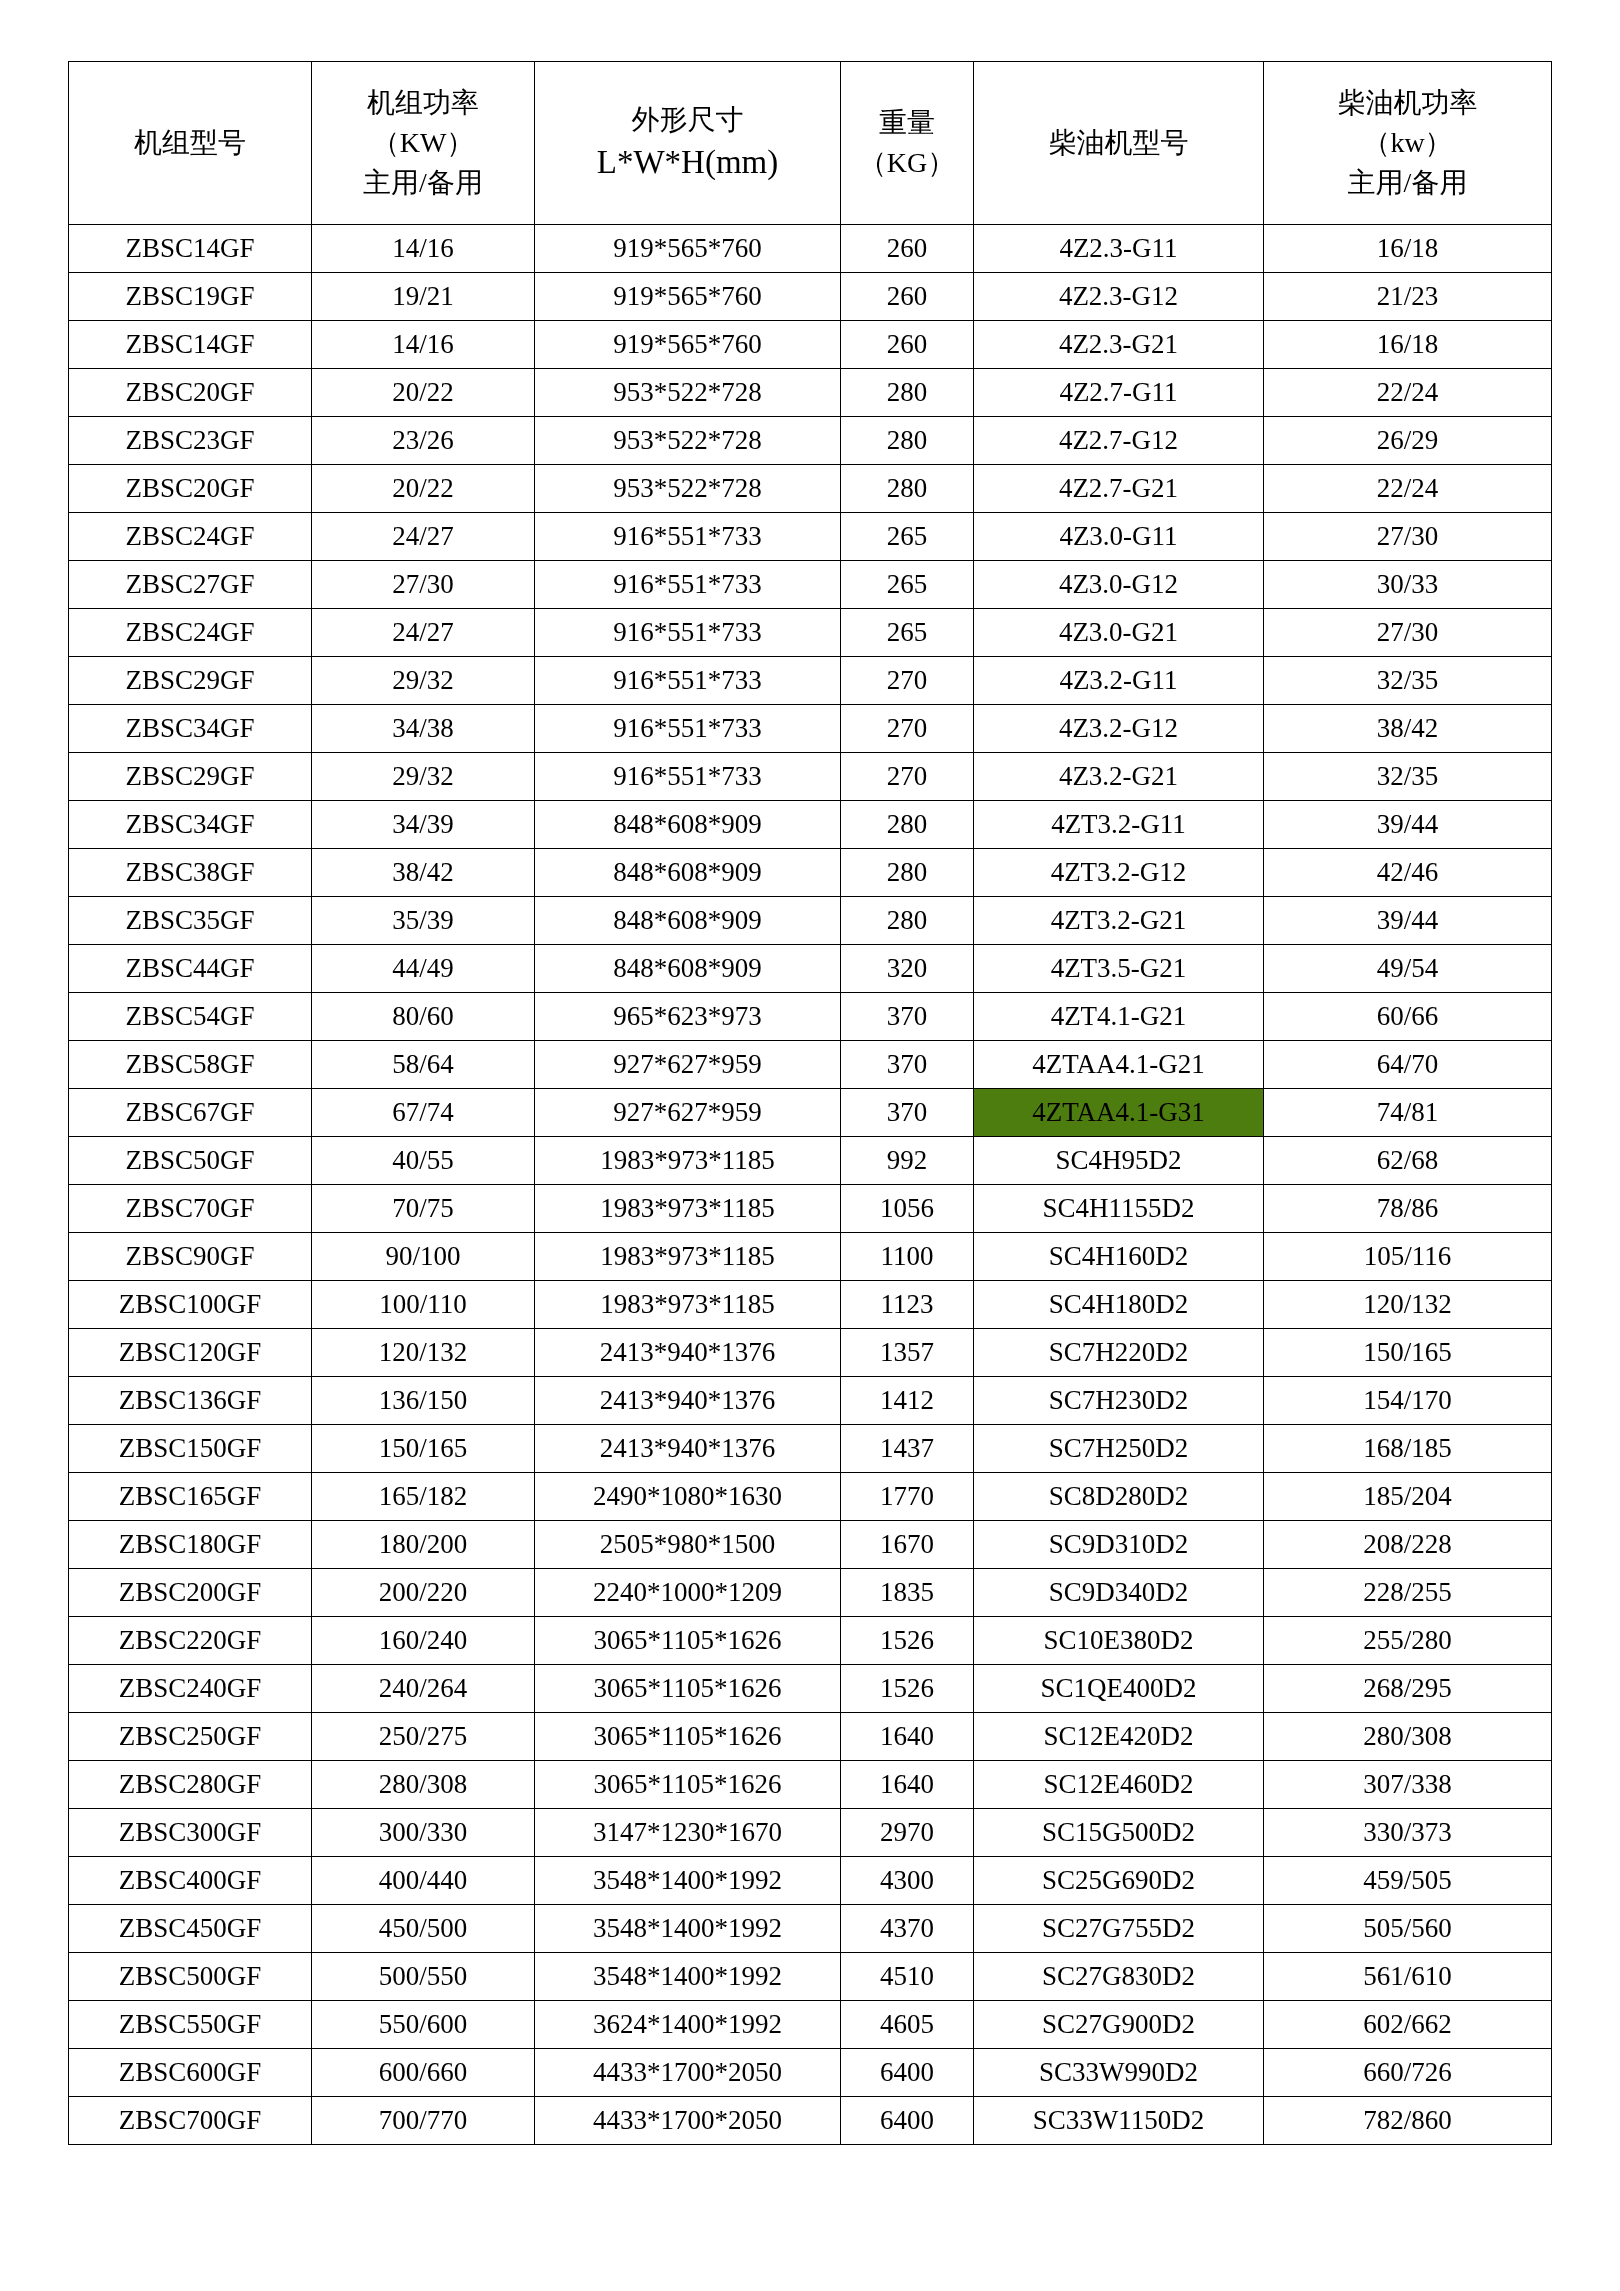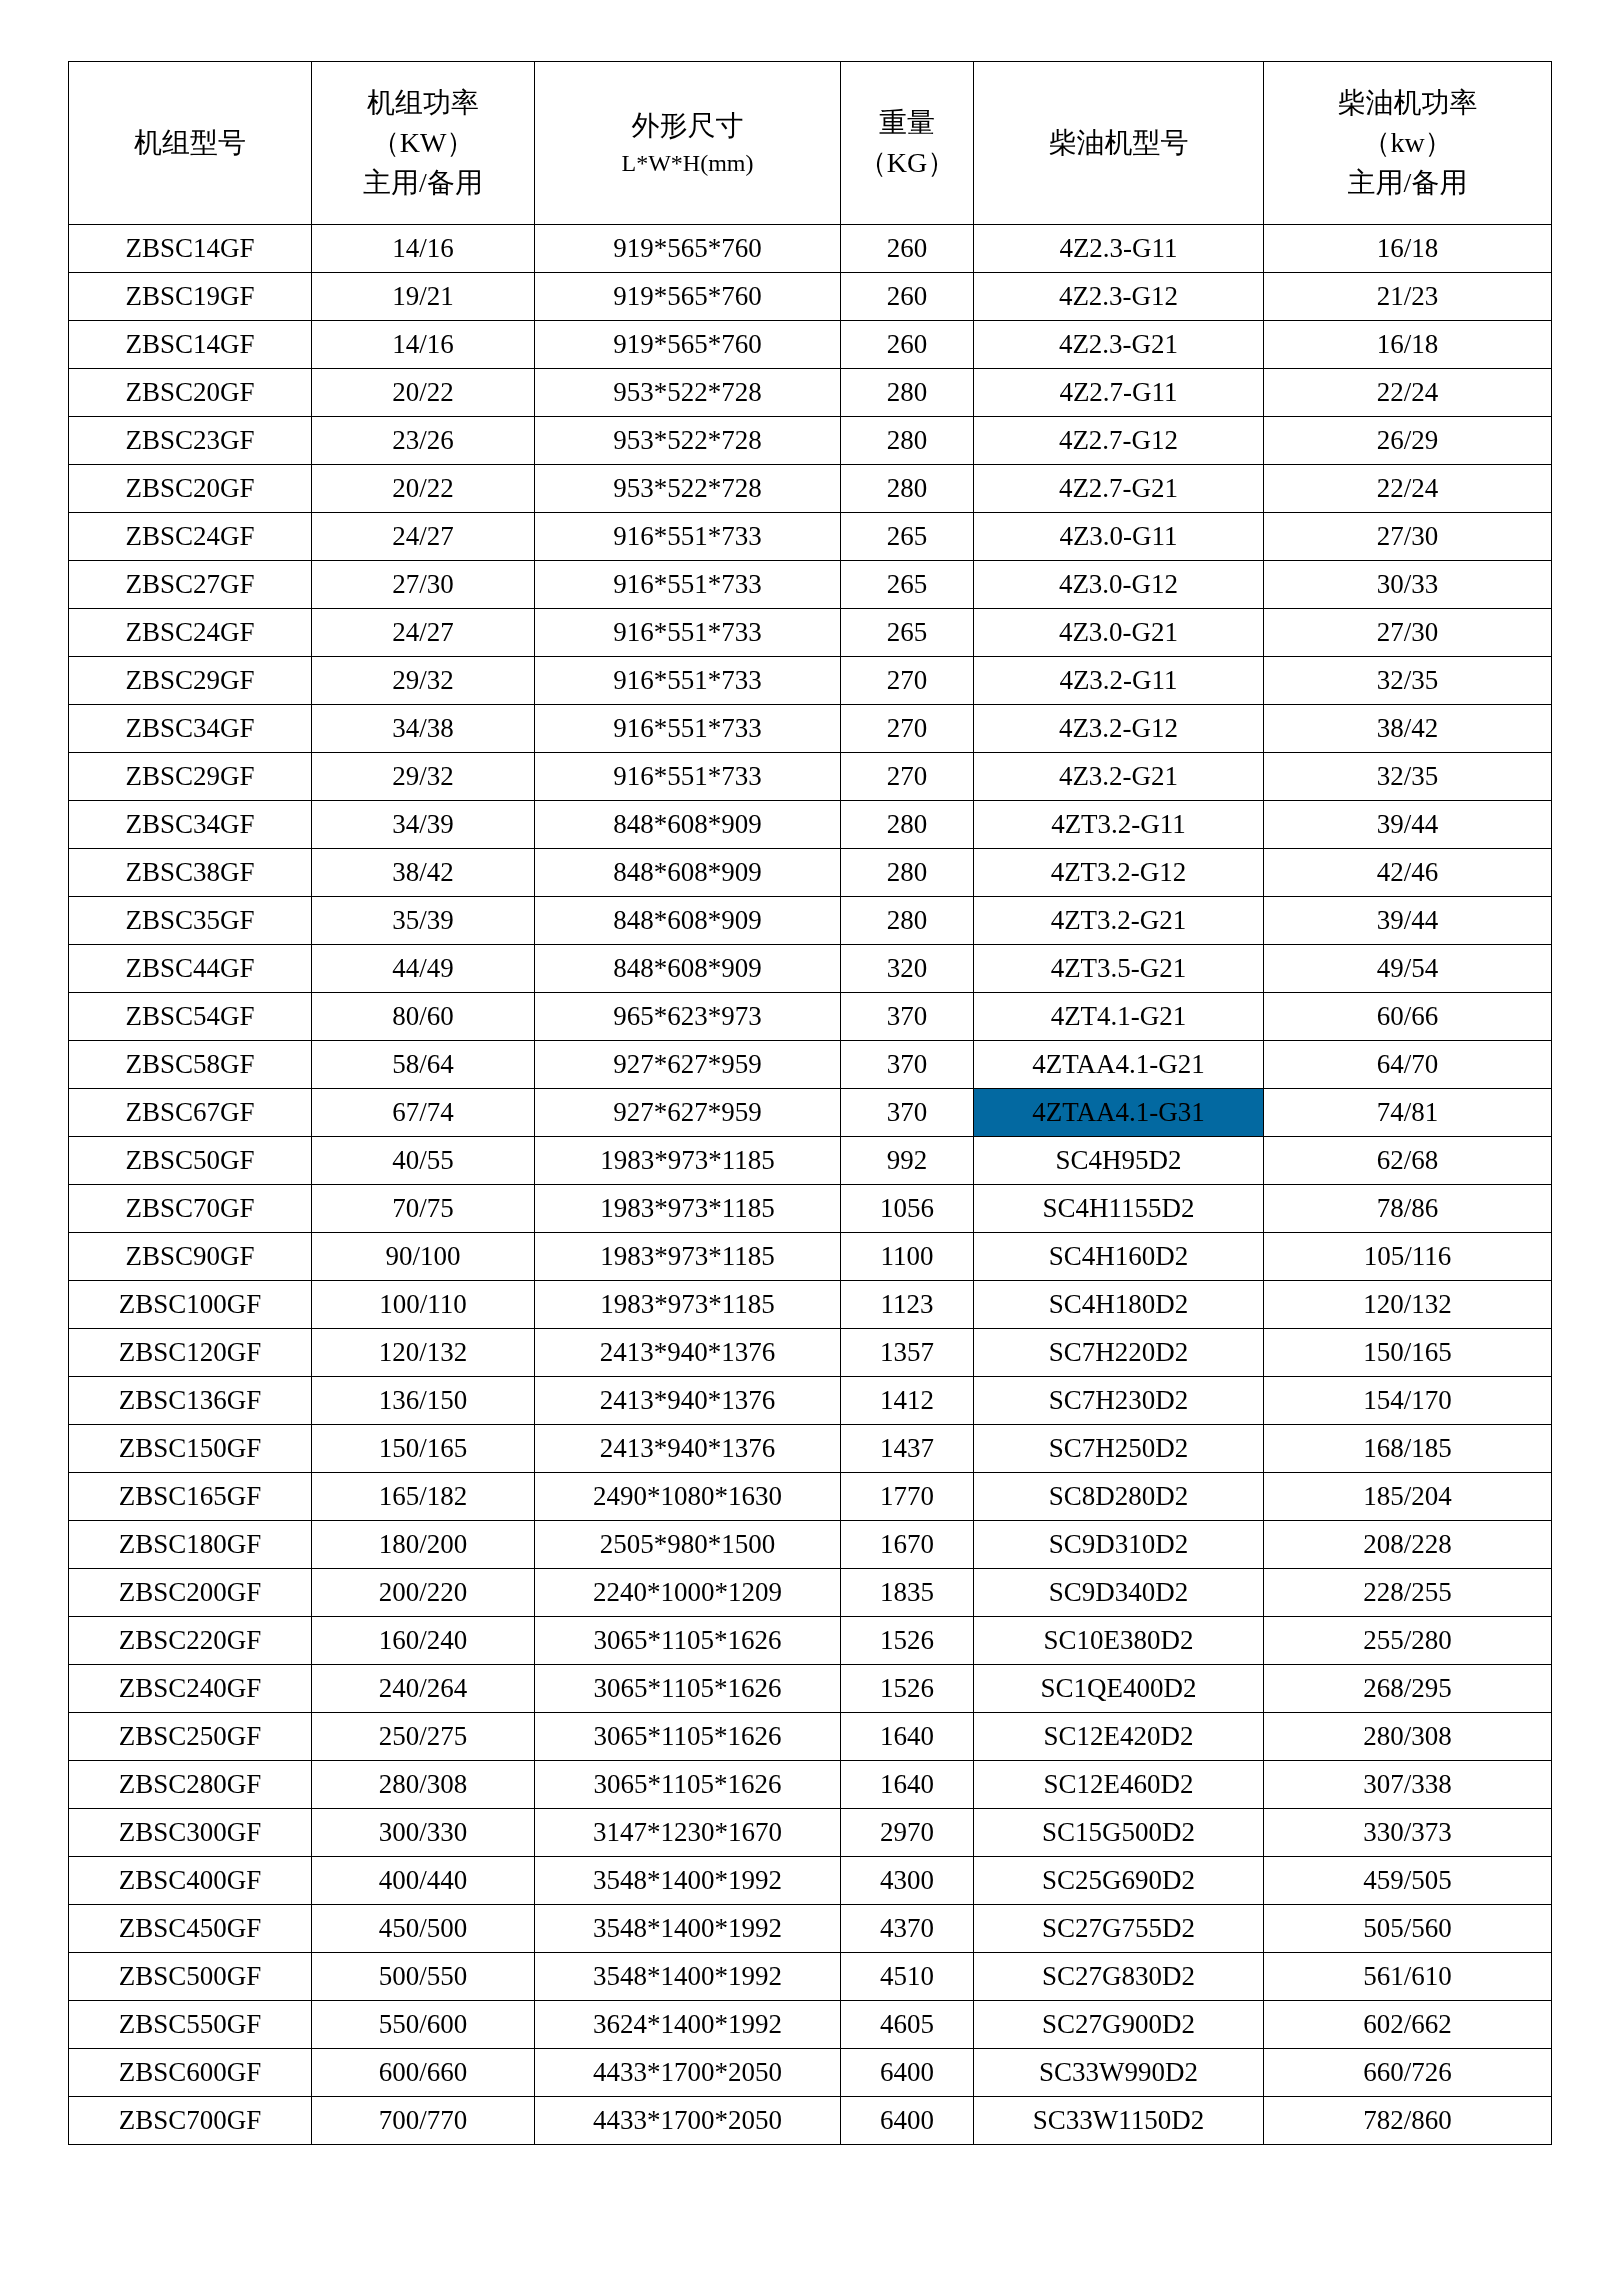--- a/index.html
+++ b/index.html
@@ -33,21 +33,21 @@
   }
   thead th {
     height: 162px;
     font-size: 28px;
     line-height: 1.42;
   }
   thead th .hl {
     display: block;
   }
   thead th .small {
-    font-size: 24px;
+    font-size: 33px;
   }
   tbody td {
     height: 47px;
     font-size: 27px;
     white-space: nowrap;
   }
   
   col.c0 { width: 243px; }
   col.c1 { width: 223px; }
   col.c2 { width: 306px; }
@@ -242,21 +242,21 @@
           <td>927*627*959</td>
           <td>370</td>
           <td>4ZTAA4.1-G21</td>
           <td>64/70</td>
         </tr>
         <tr>
           <td>ZBSC67GF</td>
           <td>67/74</td>
           <td>927*627*959</td>
           <td>370</td>
-          <td class="hi" style="background: #0369a1;">4ZTAA4.1-G31</td>
+          <td class="hi" style="background: #4d7c0f;">4ZTAA4.1-G31</td>
           <td>74/81</td>
         </tr>
         <tr>
           <td>ZBSC50GF</td>
           <td>40/55</td>
           <td>1983*973*1185</td>
           <td>992</td>
           <td>SC4H95D2</td>
           <td>62/68</td>
         </tr>

